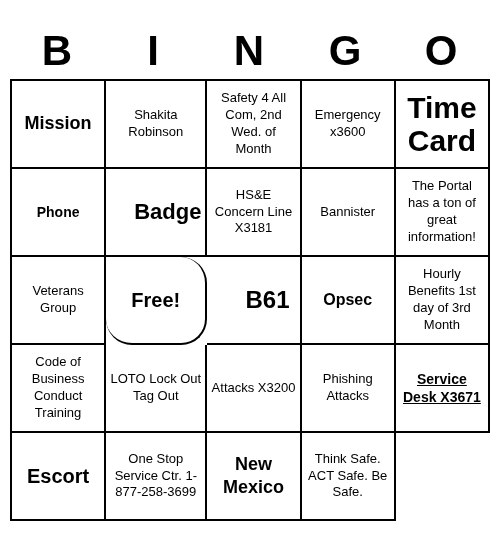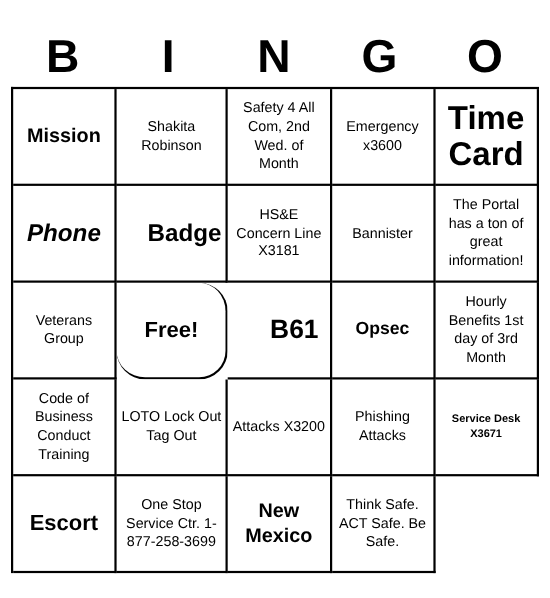--- a/index.html
+++ b/index.html
@@ -59,40 +59,40 @@
     .bingo-cell.b61 {
       font-size: 24px;
       font-weight: bold;
       padding-left: 32px;
     }
     .bingo-cell.opsec {
       font-size: 16px;
       font-weight: bold;
     }
     .bingo-cell.phone {
-      font-size: 22px;
+      font-size: 14px;
       font-weight: bold;
-      font-style: italic;
     }
     .bingo-cell.badge {
       font-size: 22px;
       font-weight: bold;
       padding-left: 28px;
     }
     .bingo-cell.mission {
       font-size: 18px;
       font-weight: bold;
     }
     .bingo-cell.turnstile {
       font-size: 16px;
       font-weight: bold;
     }
     .bingo-cell.service-desk {
-      font-size: 10px;
+      font-size: 14px;
       font-weight: bold;
+      text-decoration: underline;
     }
     .bingo-cell.escort {
       font-size: 20px;
       font-weight: bold;
     }
     .bingo-cell.new-mexico {
       font-size: 18px;
       font-weight: bold;
     }
   </style>

